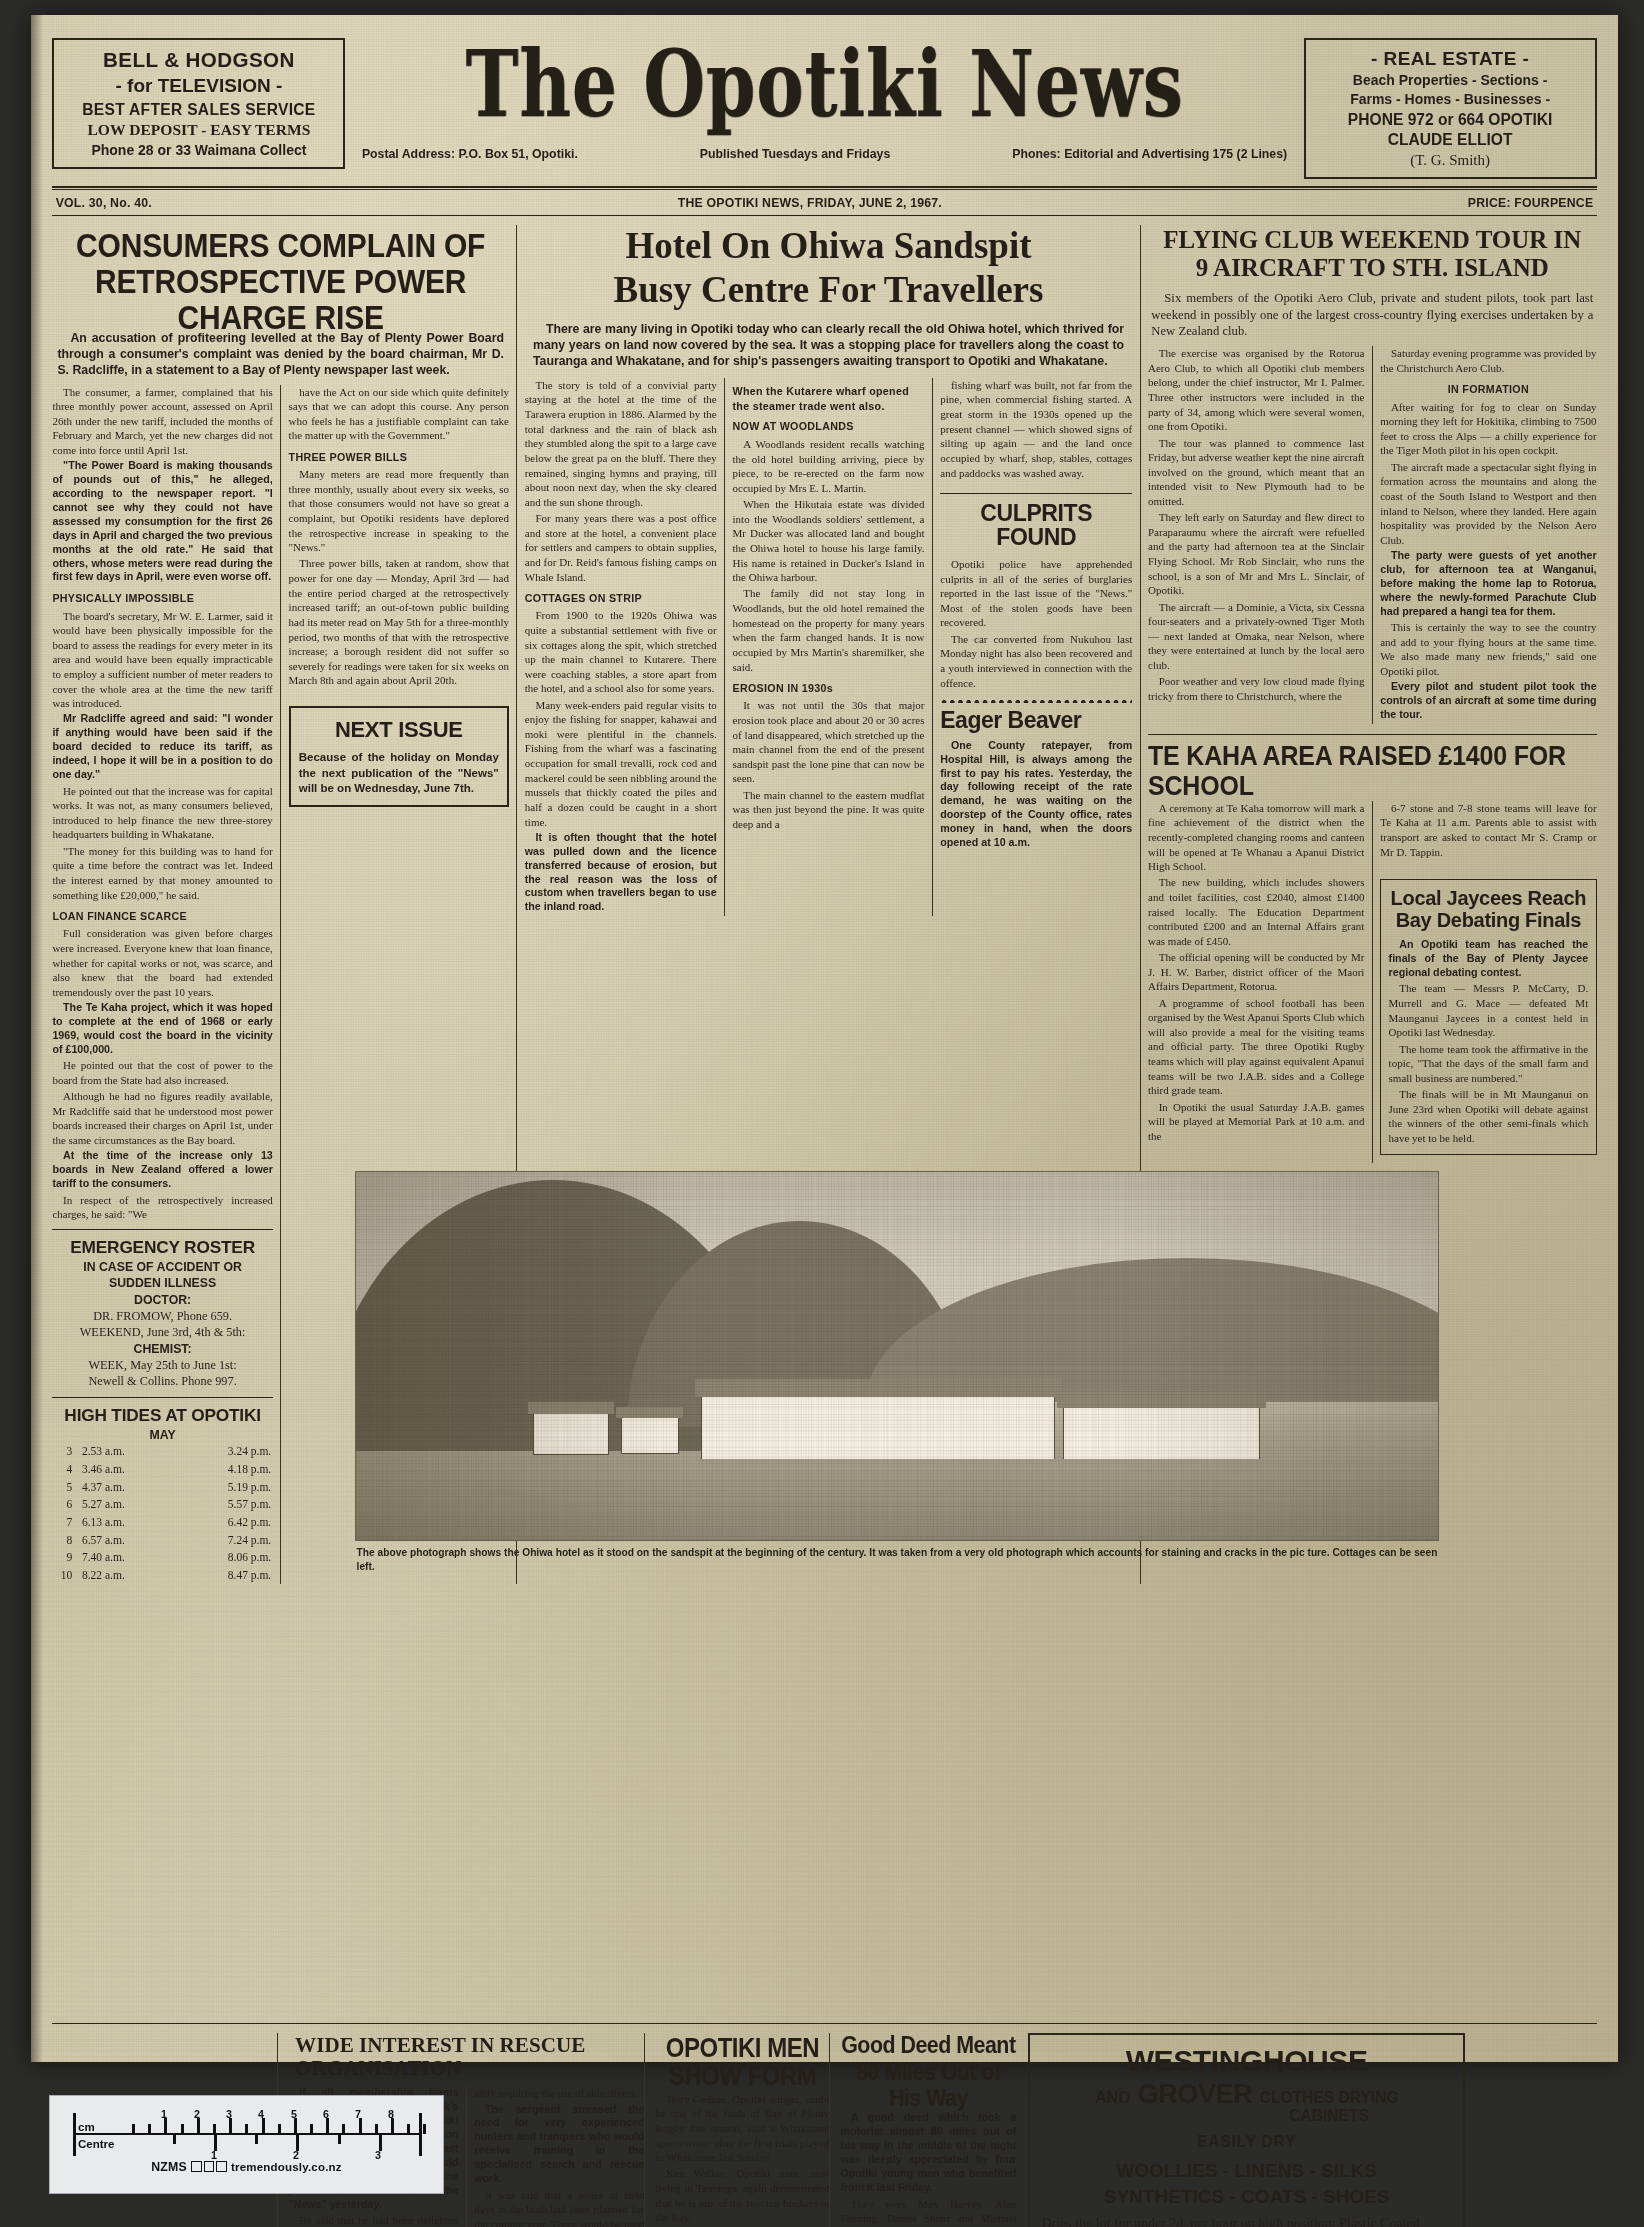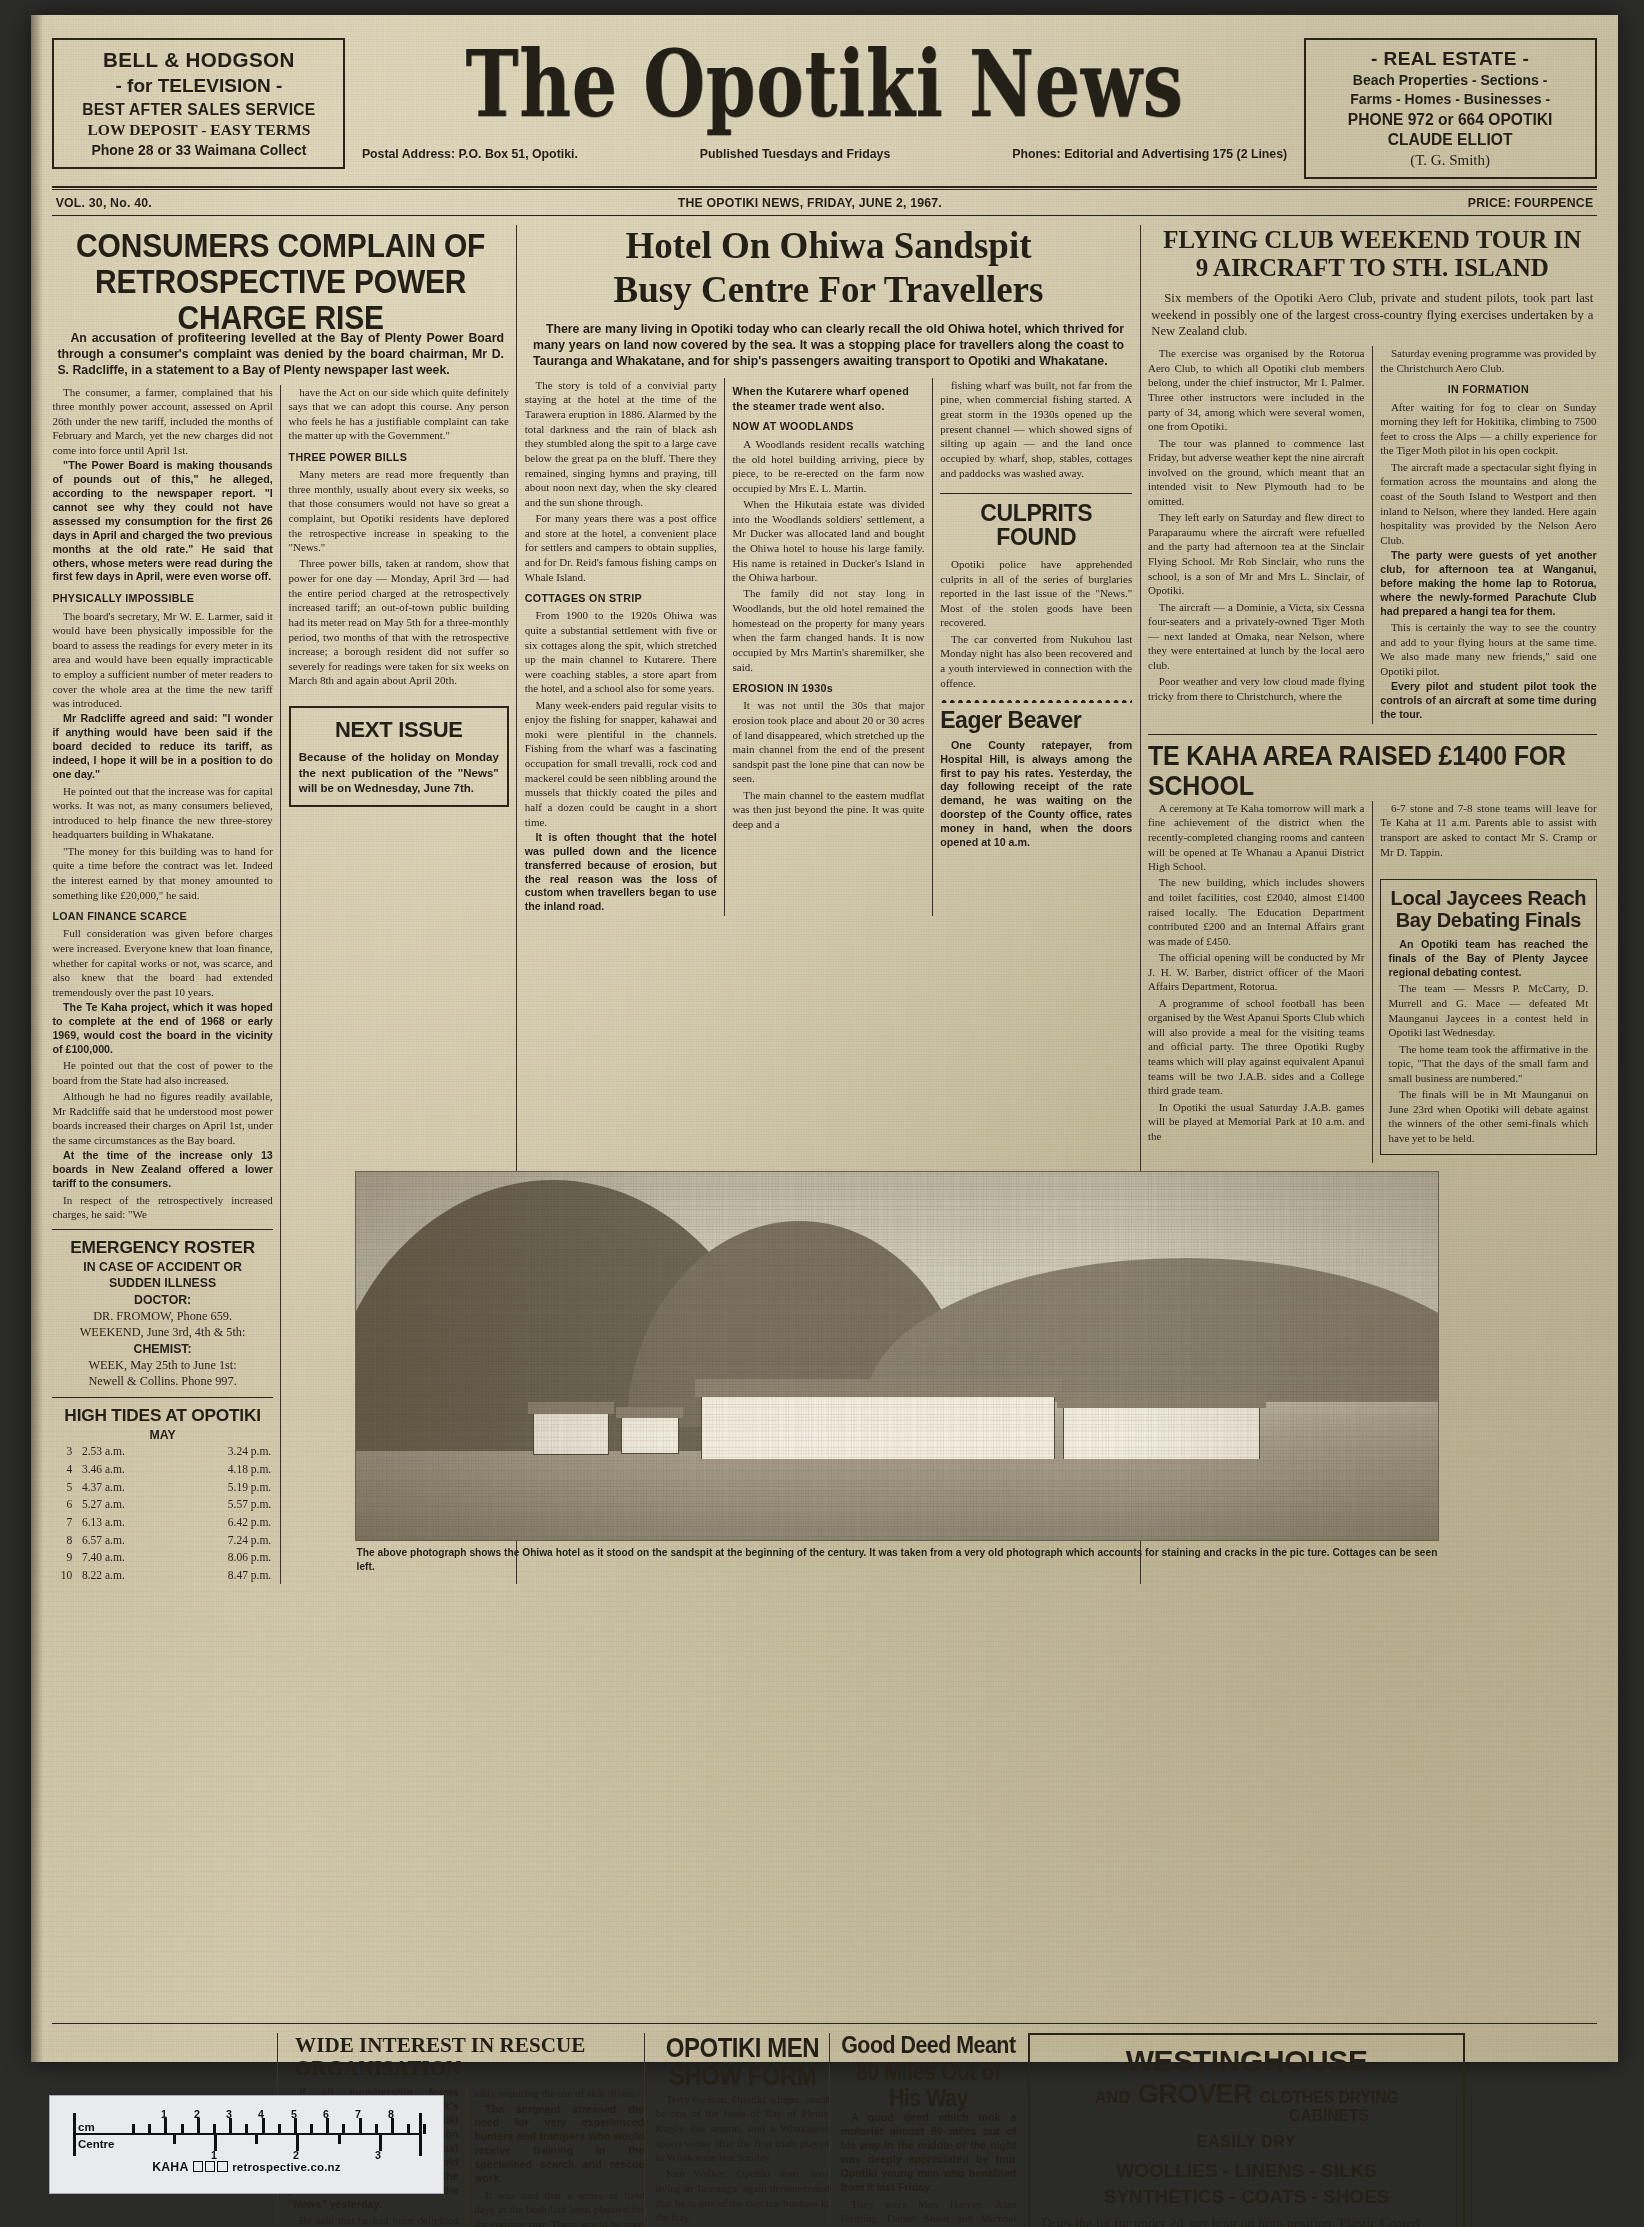--- a/index.html
+++ b/index.html
@@ -538,18 +538,18 @@
         <div class="tick" style="left: 228px; top: 27px; height: 16.4px;"></div>
         <div class="lbl" style="left: 225px; top: 41px;">2</div>
         <div class="tick" style="left: 311px; top: 27px; height: 16.4px;"></div>
         <div class="lbl" style="left: 307px; top: 41px;">3</div>
         <div class="tick" style="left: 105px; top: 27px; height: 9px;"></div>
         <div class="tick" style="left: 187px; top: 27px; height: 9px;"></div>
         <div class="tick" style="left: 270px; top: 27px; height: 9px;"></div>
       </div>
   </div>
   <div id="nzms">
-    <span>KAHA</span>
+    <span>NZMS</span>
     <span class="sq"></span><span class="sq"></span><span class="sq"></span>
-    <span class="url">retrospective.co.nz</span>
+    <span class="url">tremendously.co.nz</span>
   </div>
 </div>
 
 
 </body></html>

